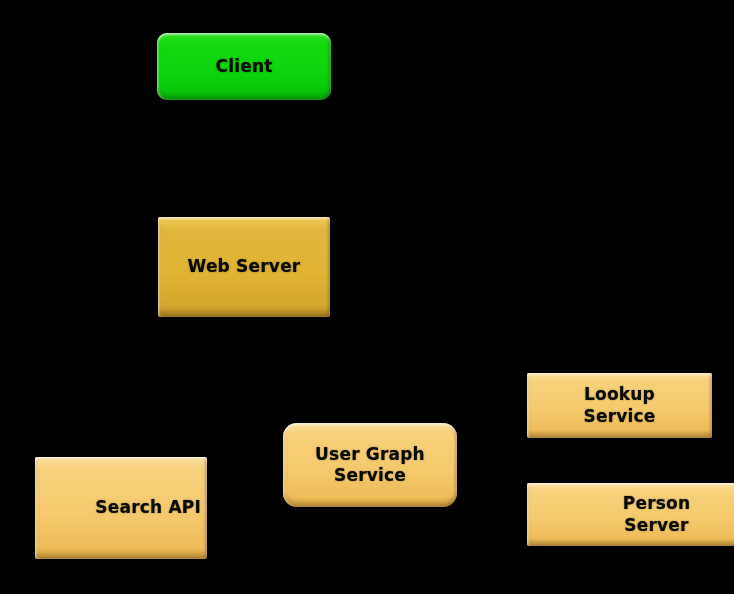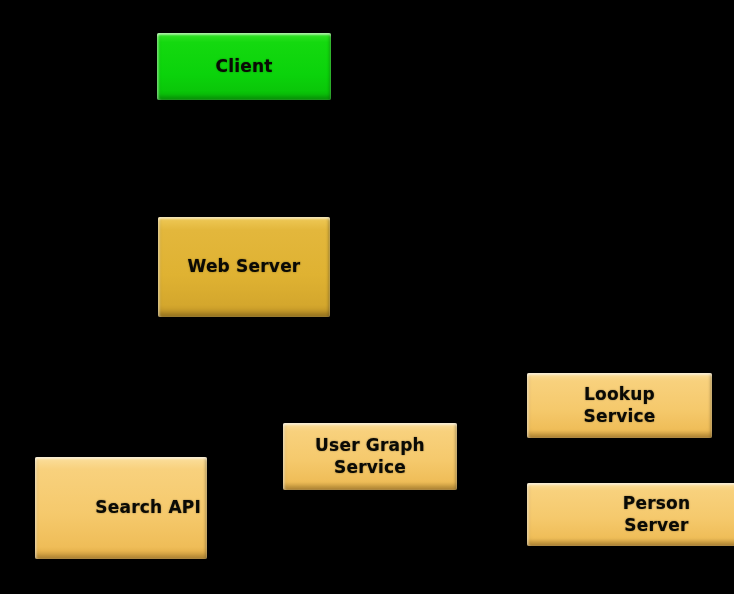--- a/index.html
+++ b/index.html
@@ -33,20 +33,21 @@
     font-size: 17px;
     line-height: 1.25;
     color: #0a0a05;
     white-space: pre-line;
     letter-spacing: 0.2px;
     text-shadow: 0 0 1.5px rgba(0,0,0,0.55);
     padding: 0 6px;
   }
   .node.green {
     background: linear-gradient(180deg, #35e426 0%, #14d90f 14%, #0bd30b 62%, #0ac409 92%, #08b508 100%);
+    border-radius: 10px;
   }
   .node.gold {
     background: linear-gradient(180deg, #efca58 0%, #e3b73c 13%, #dfb232 58%, #d4a72d 88%, #bb8f25 100%);
   }
   .node.light {
     background: linear-gradient(180deg, #fbdf9e 0%, #f8d17d 12%, #f5c96c 56%, #efbd58 88%, #d9a43e 100%);
   }
 </style>
 </head>
 <body>
@@ -58,21 +59,21 @@
   </div>
 
   <div class="node gold" style="left:158px; top:217px; width:172px; height:100px;">
     <span class="label">Web Server</span>
   </div>
 
   <div class="node light" style="left:35px; top:457px; width:172px; height:102px;justify-content:flex-end;">
     <span class="label">Search API</span>
   </div>
 
-  <div class="node light" style="left:283px; top:423px; width:174px; height:67px;">
+  <div class="node light" style="left:283px; top:423px; width:174px; height:84px;border-radius:14px;">
     <span class="label">User Graph
 Service</span>
   </div>
 
   <div class="node light" style="left:527px; top:373px; width:185px; height:65px;">
     <span class="label">Lookup
 Service</span>
   </div>
 
   <div class="node light" style="left:527px; top:483px; width:171px; height:63px;padding-left:44px;">

